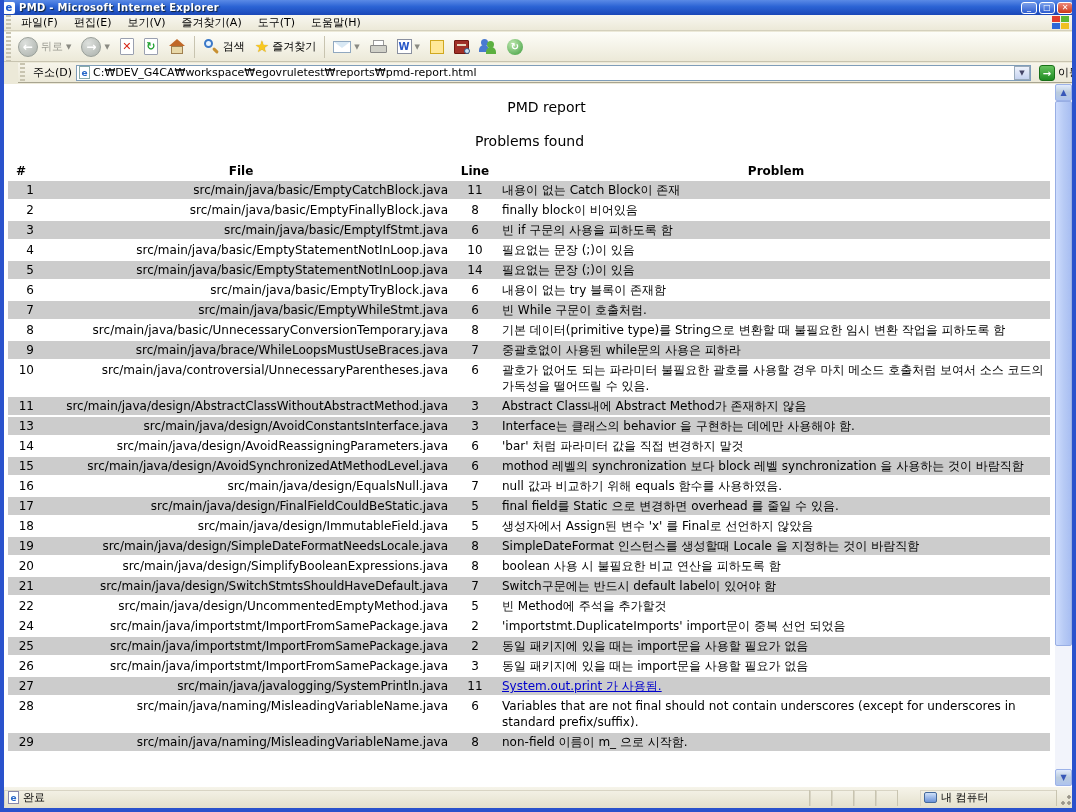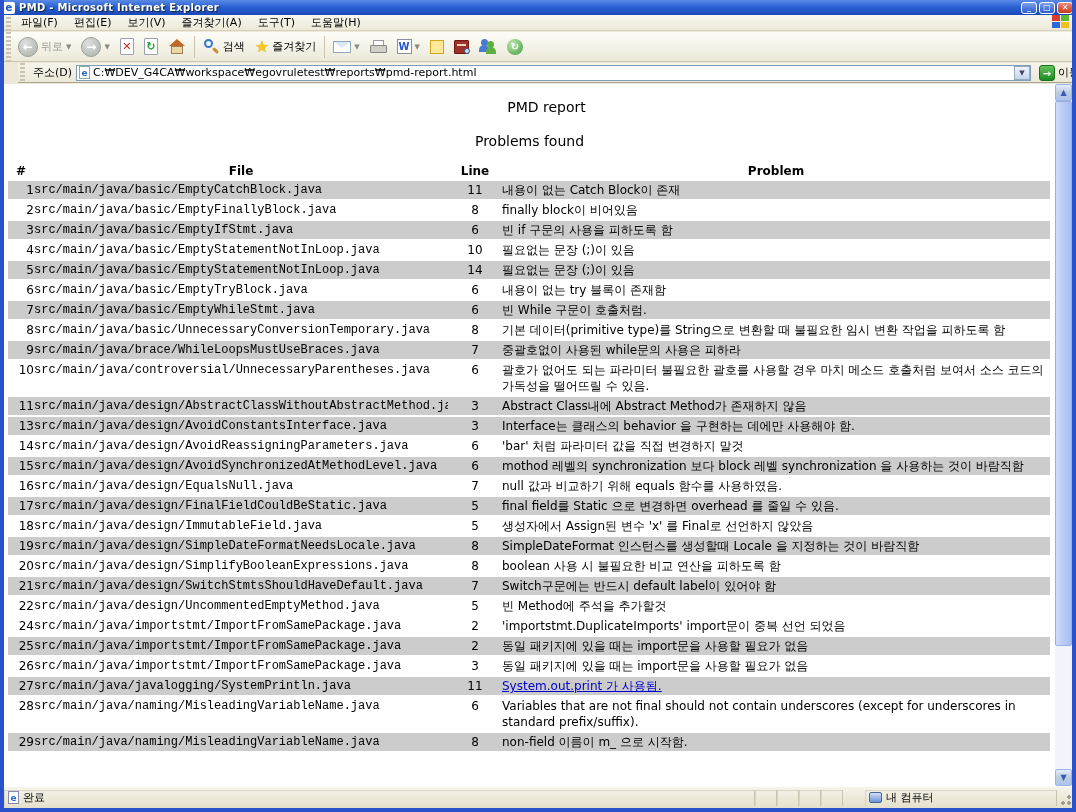--- a/index.html
+++ b/index.html
@@ -21,21 +21,21 @@
     text-shadow:1px 1px 1px #123; flex:1; white-space:nowrap; overflow:hidden; }
   .winbtns { display:flex; gap:2px; }
   .winbtn { width:16px; height:12px; border:1px solid #fff; border-radius:3px;
     font-size:8px; line-height:10px; text-align:center; color:#fff;
     background:linear-gradient(180deg,#7ba0ea,#2c5cd0); cursor:default; }
   .winbtn.close { background:linear-gradient(180deg,#ec8878,#cc3818); }
   
   .menubar {
     position:absolute; top:15px; left:0; width:1068px; height:16px;
     background:linear-gradient(180deg,#f8f7f0,#ece9d8); border-bottom:1px solid #d4d0bc;
-    display:flex; align-items:flex-start; font-size:11px; color:#000;
+    display:flex; align-items:center; font-size:11px; color:#000;
   }
   .grip { width:5px; height:100%;
     background:repeating-linear-gradient(180deg,#c8c4b0 0 2px,transparent 2px 4px);
     margin:2px 2px 2px 2px; }
   .menu-item { padding:0 8px; line-height:15px; }
   .menubar .spacer { flex:1; }
   .winlogo { width:18px; height:14px; margin-right:2px; display:grid;
     grid-template-columns:8px 8px; grid-template-rows:6px 6px; gap:1px; }
   .winlogo i { display:block; }
   .winlogo i:nth-child(1){background:#e03c2c;} .winlogo i:nth-child(2){background:#5cb832;}
@@ -111,21 +111,21 @@
     overflow:hidden; color:#000; }
   .page-title { text-align:center; font-size:14px; margin-top:15px; font-weight:normal;padding-left:34px; }
   .page-subtitle { text-align:center; font-size:14px; margin-top:18px; font-weight:normal; }
   table.report { border-collapse:separate; border-spacing:0 2px; width:1042px; margin:12px 0 0 4px;
     font-size:12px; table-layout:fixed; }
   table.report th { font-weight:bold; font-size:12px; text-align:center; padding:1px 0; background:#fff; }
   table.report col.c-num { width:26px; } table.report col.c-file { width:414px; }
   table.report col.c-line { width:54px; } table.report col.c-prob { width:548px; }
   table.report td { line-height:16px; padding:1px 0; vertical-align:top; }
   td.cell-num { text-align:right; padding-right:3px; }
-  td.cell-file { text-align:left; padding-left:4px; overflow:hidden; white-space:nowrap;font-family:Liberation Mono, monospace; }
+  td.cell-file { text-align:right; padding-left:4px; overflow:hidden; white-space:nowrap; }
   td.cell-line { text-align:center; }
   td.cell-prob { text-align:left; padding-left:7px; padding-right:10px; }
   tr.odd td { background:#cccccc; }
   tr.even td { background:#ffffff; }
   td.cell-prob a { color:#0000cc; text-decoration:underline; }
   
   .scrollbar { position:absolute; top:84px; right:0; width:17px; height:702px; background:#f2f4fb; }
   .sb-btn { position:absolute; left:0; width:17px; height:17px;
     background:linear-gradient(180deg,#e2ecfd,#bcd,#aec4ef); border:1px solid #9cb2e8; border-radius:2px;
     color:#3858b8; font-size:8px; text-align:center; line-height:15px; }
@@ -133,21 +133,21 @@
   .sb-thumb { position:absolute; top:17px; left:0; width:17px; height:545px;
     background:linear-gradient(90deg,#cddcfd,#b8cbf5,#a8bef2); border:1px solid #98aee4; border-radius:2px; }
   
   .statusbar { position:absolute; bottom:0; left:0; width:1068px; height:22px;
     background:linear-gradient(180deg,#f6f4ea,#e4e0cc); border-top:1px solid #fff;
     display:flex; align-items:center; font-size:11px; }
   .sb-pane { height:16px; display:flex; align-items:center; gap:4px; padding:0 4px;
     border-right:1px solid #c8c4b0; box-shadow:inset 1px 1px 0 #d8d4c4; }
   .sb-pane.main { flex:1; }
   .sb-pane.empty { width:22px; }
-  .sb-pane.zone { width:192px;margin-left:22px; }
+  .sb-pane.zone { width:137px;margin-left:22px; }
   .sb-doc-icon { width:11px; height:13px; background:#fff; border:1px solid #88a;
     color:#2868c8; font-size:9px; font-weight:bold; line-height:12px; text-align:center; }
   .sb-comp-icon { width:13px; height:11px; background:linear-gradient(180deg,#cfe0f8,#6a92d8);
     border:1px solid #44699c; border-radius:2px; }
   .resize-grip { width:15px; height:16px;
     background:
       radial-gradient(circle at 12px 13px,#9a968a 1.5px,transparent 2px),
       radial-gradient(circle at 12px 7px,#9a968a 1.5px,transparent 2px),
       radial-gradient(circle at 6px 13px,#9a968a 1.5px,transparent 2px); }
 </style>

